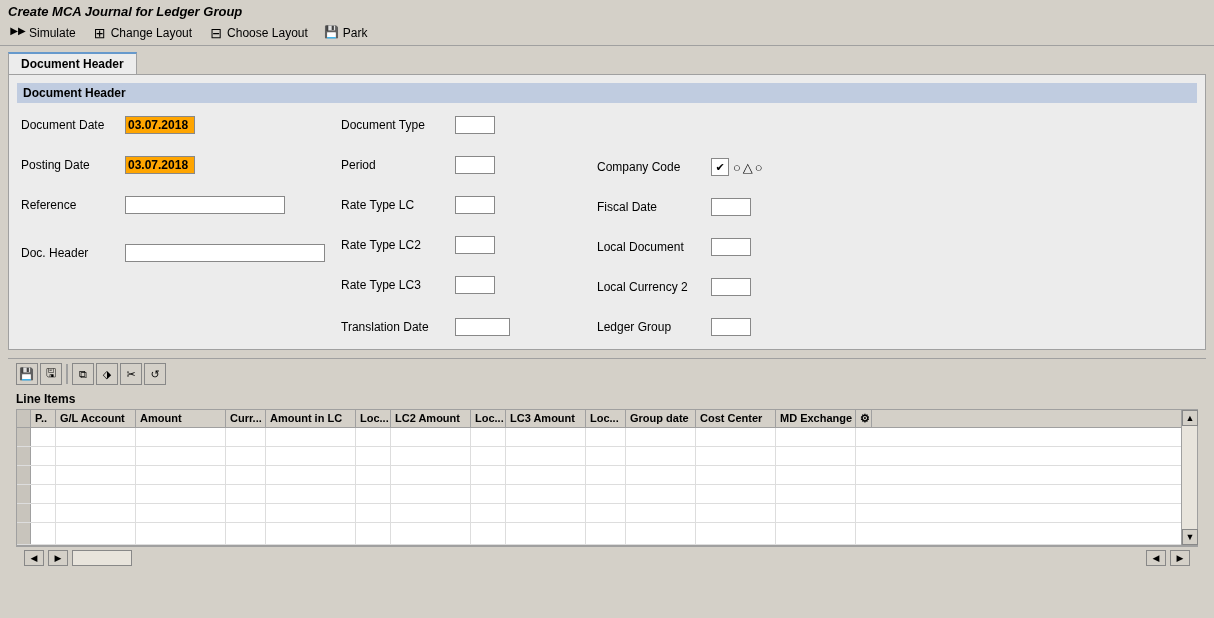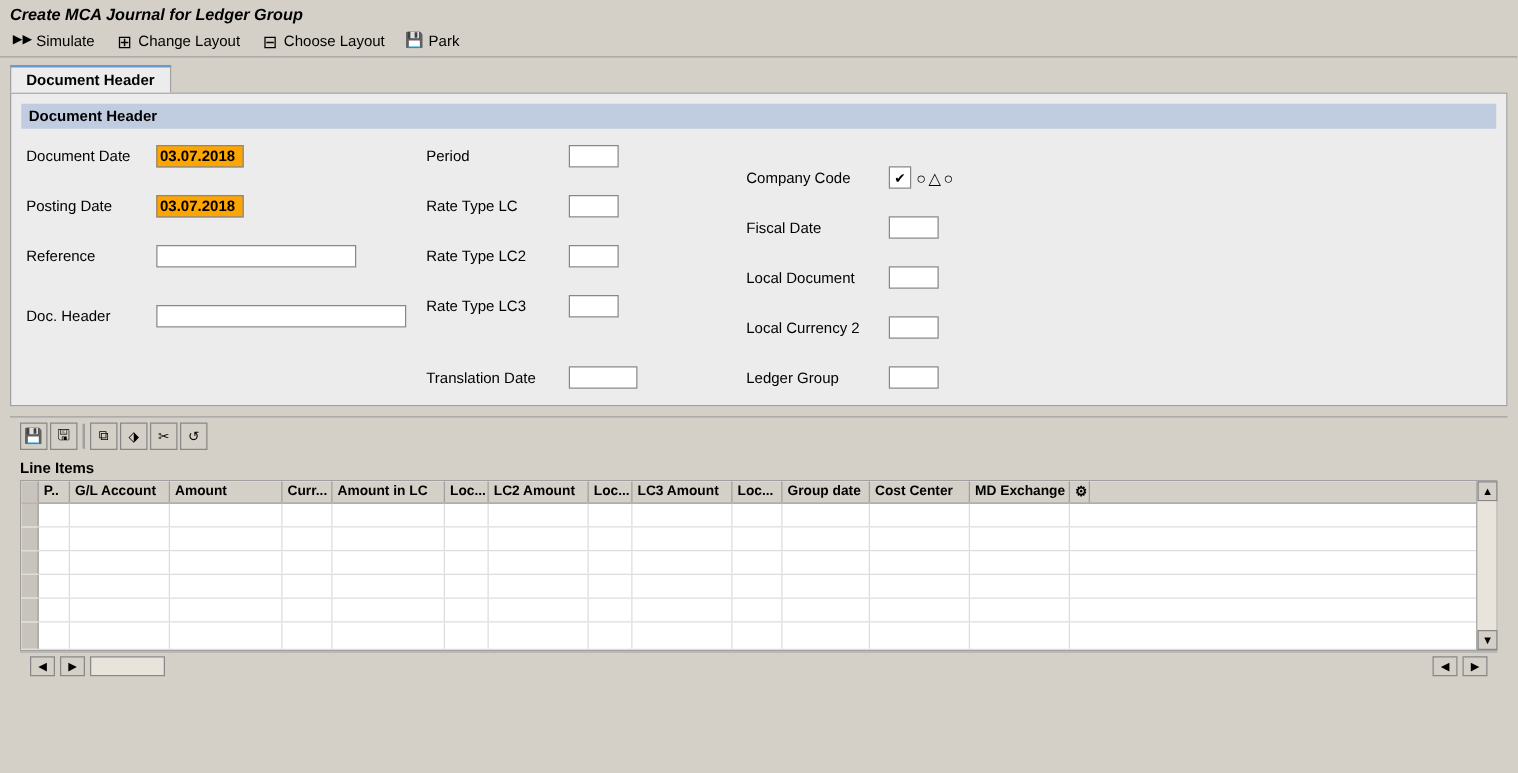--- a/index.html
+++ b/index.html
@@ -298,36 +298,40 @@
               <input type="text" class="form-input form-input-lg" style="">
             </div>
             <div class="form-row" style="margin-top:8px;">
               <span class="form-label">Doc. Header</span>
               <input type="text" class="form-input form-input-xl" style="">
             </div>
           </div>
 
           <div class="form-col" style="min-width:240px;">
             <div class="form-row">
+              <span class="form-label form-label-wide">Document Type</span>
+              <input type="text" class="form-input form-input-sm" style="">
+            </div>
+            <div class="form-row">
               <span class="form-label form-label-wide">Period</span>
               <input type="text" class="form-input form-input-sm" style="">
             </div>
             <div class="form-row">
               <span class="form-label form-label-wide">Rate Type LC</span>
               <input type="text" class="form-input form-input-sm" style="">
             </div>
             <div class="form-row">
               <span class="form-label form-label-wide">Rate Type LC2</span>
               <input type="text" class="form-input form-input-sm" style="">
             </div>
             <div class="form-row">
               <span class="form-label form-label-wide">Rate Type LC3</span>
               <input type="text" class="form-input form-input-sm" style="">
             </div>
-            <div class="form-row" style="margin-top:17px;">
+            <div class="form-row" style="margin-top:2px;">
               <span class="form-label form-label-wide">Translation Date</span>
               <input type="text" class="form-input form-input-md" style="">
             </div>
           </div>
 
           <div class="form-col" style="min-width:260px;justify-content:flex-end;">
             <div class="form-row">
               <span class="form-label form-label-wide">Company Code</span>
               <div class="checkbox-area">
                 <span>✔</span>

